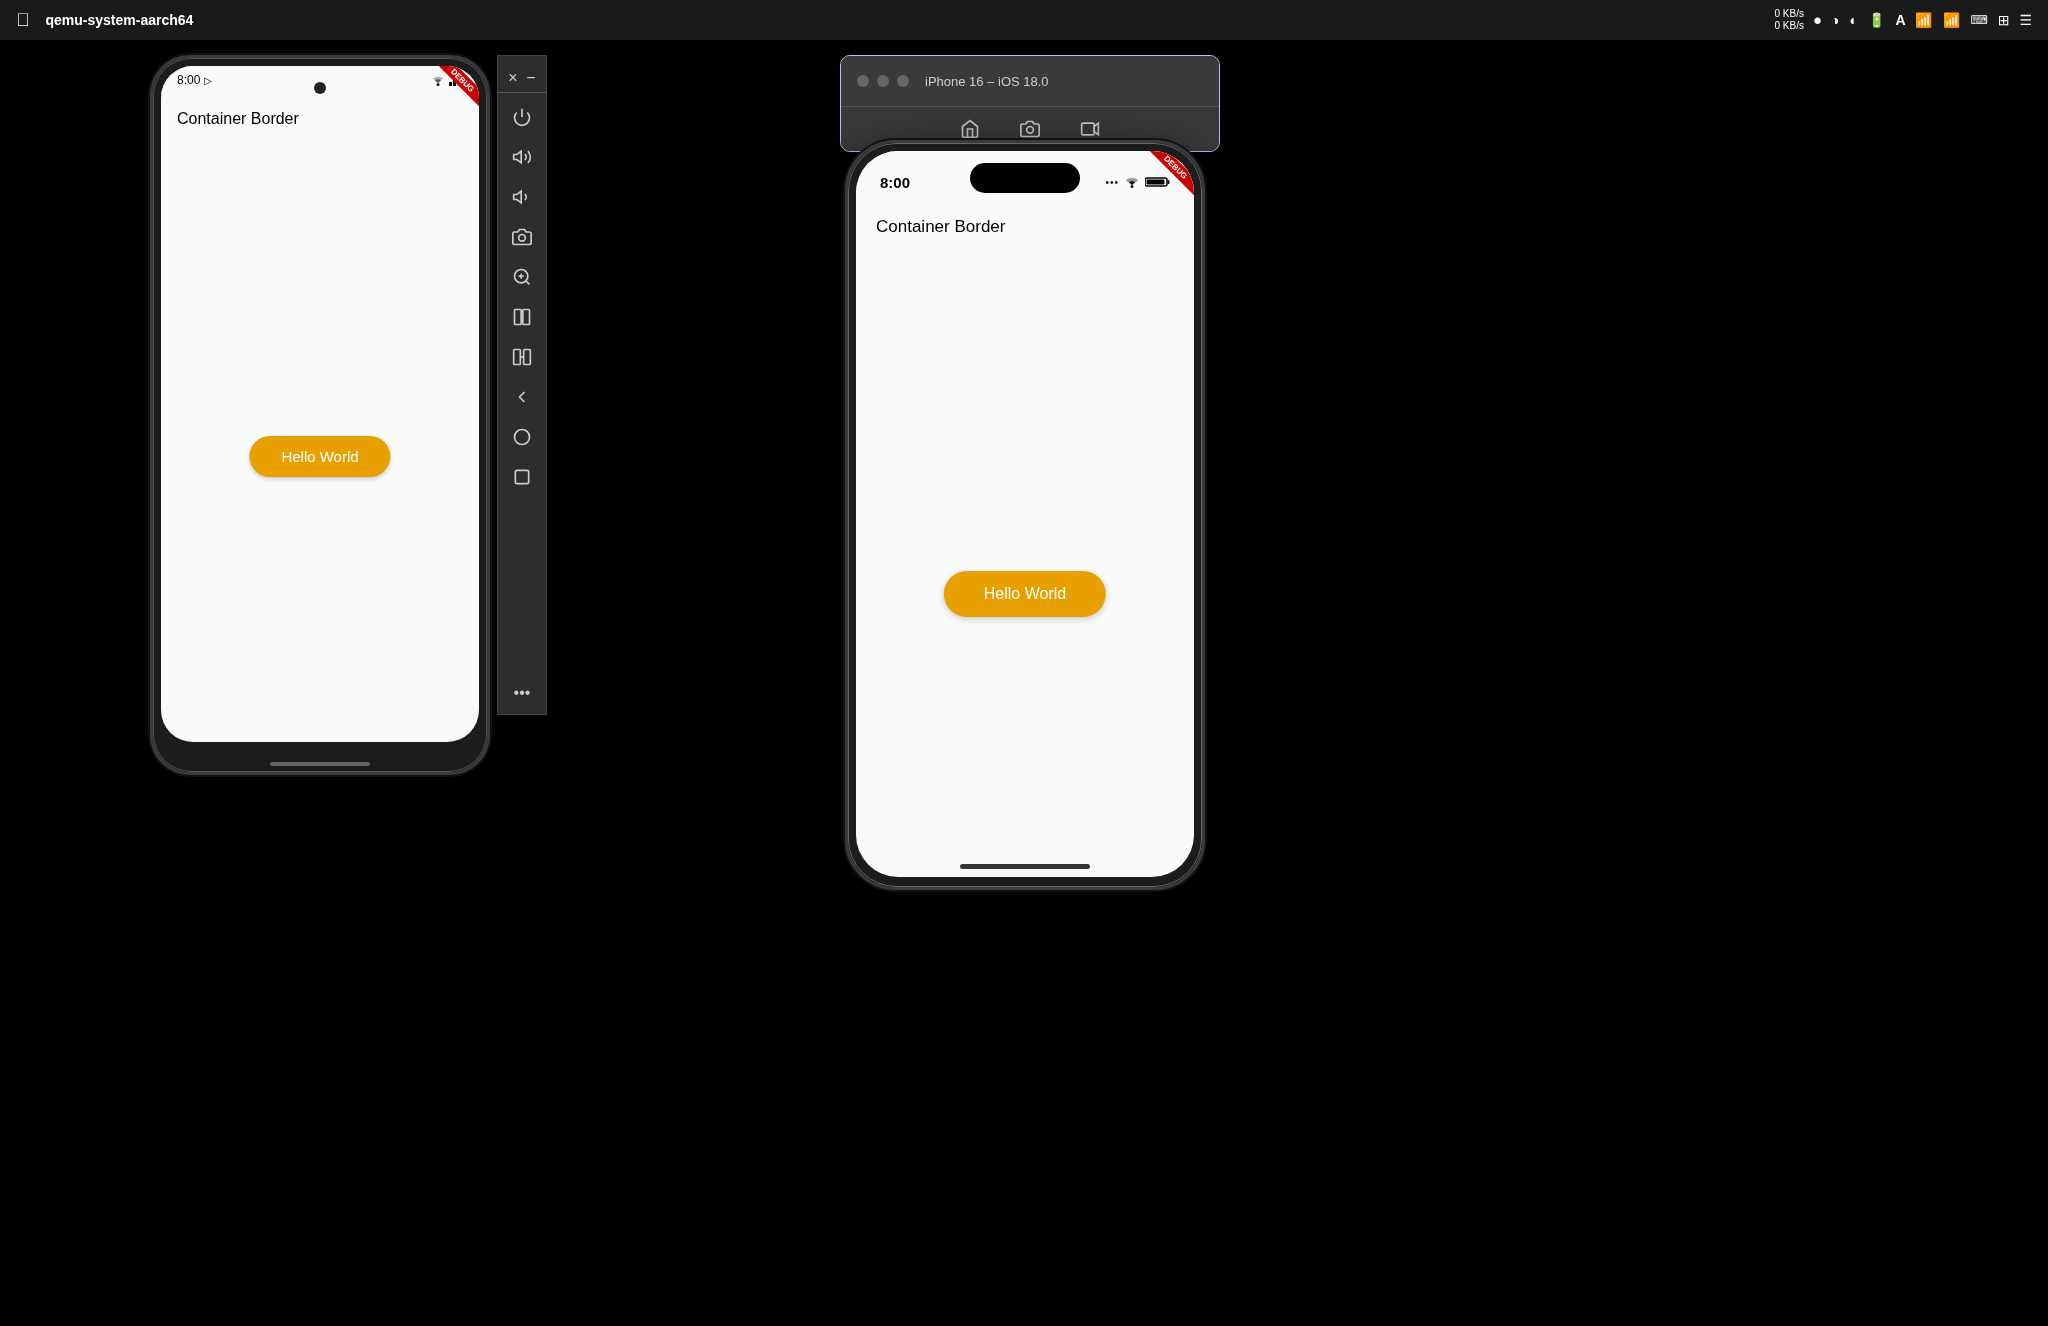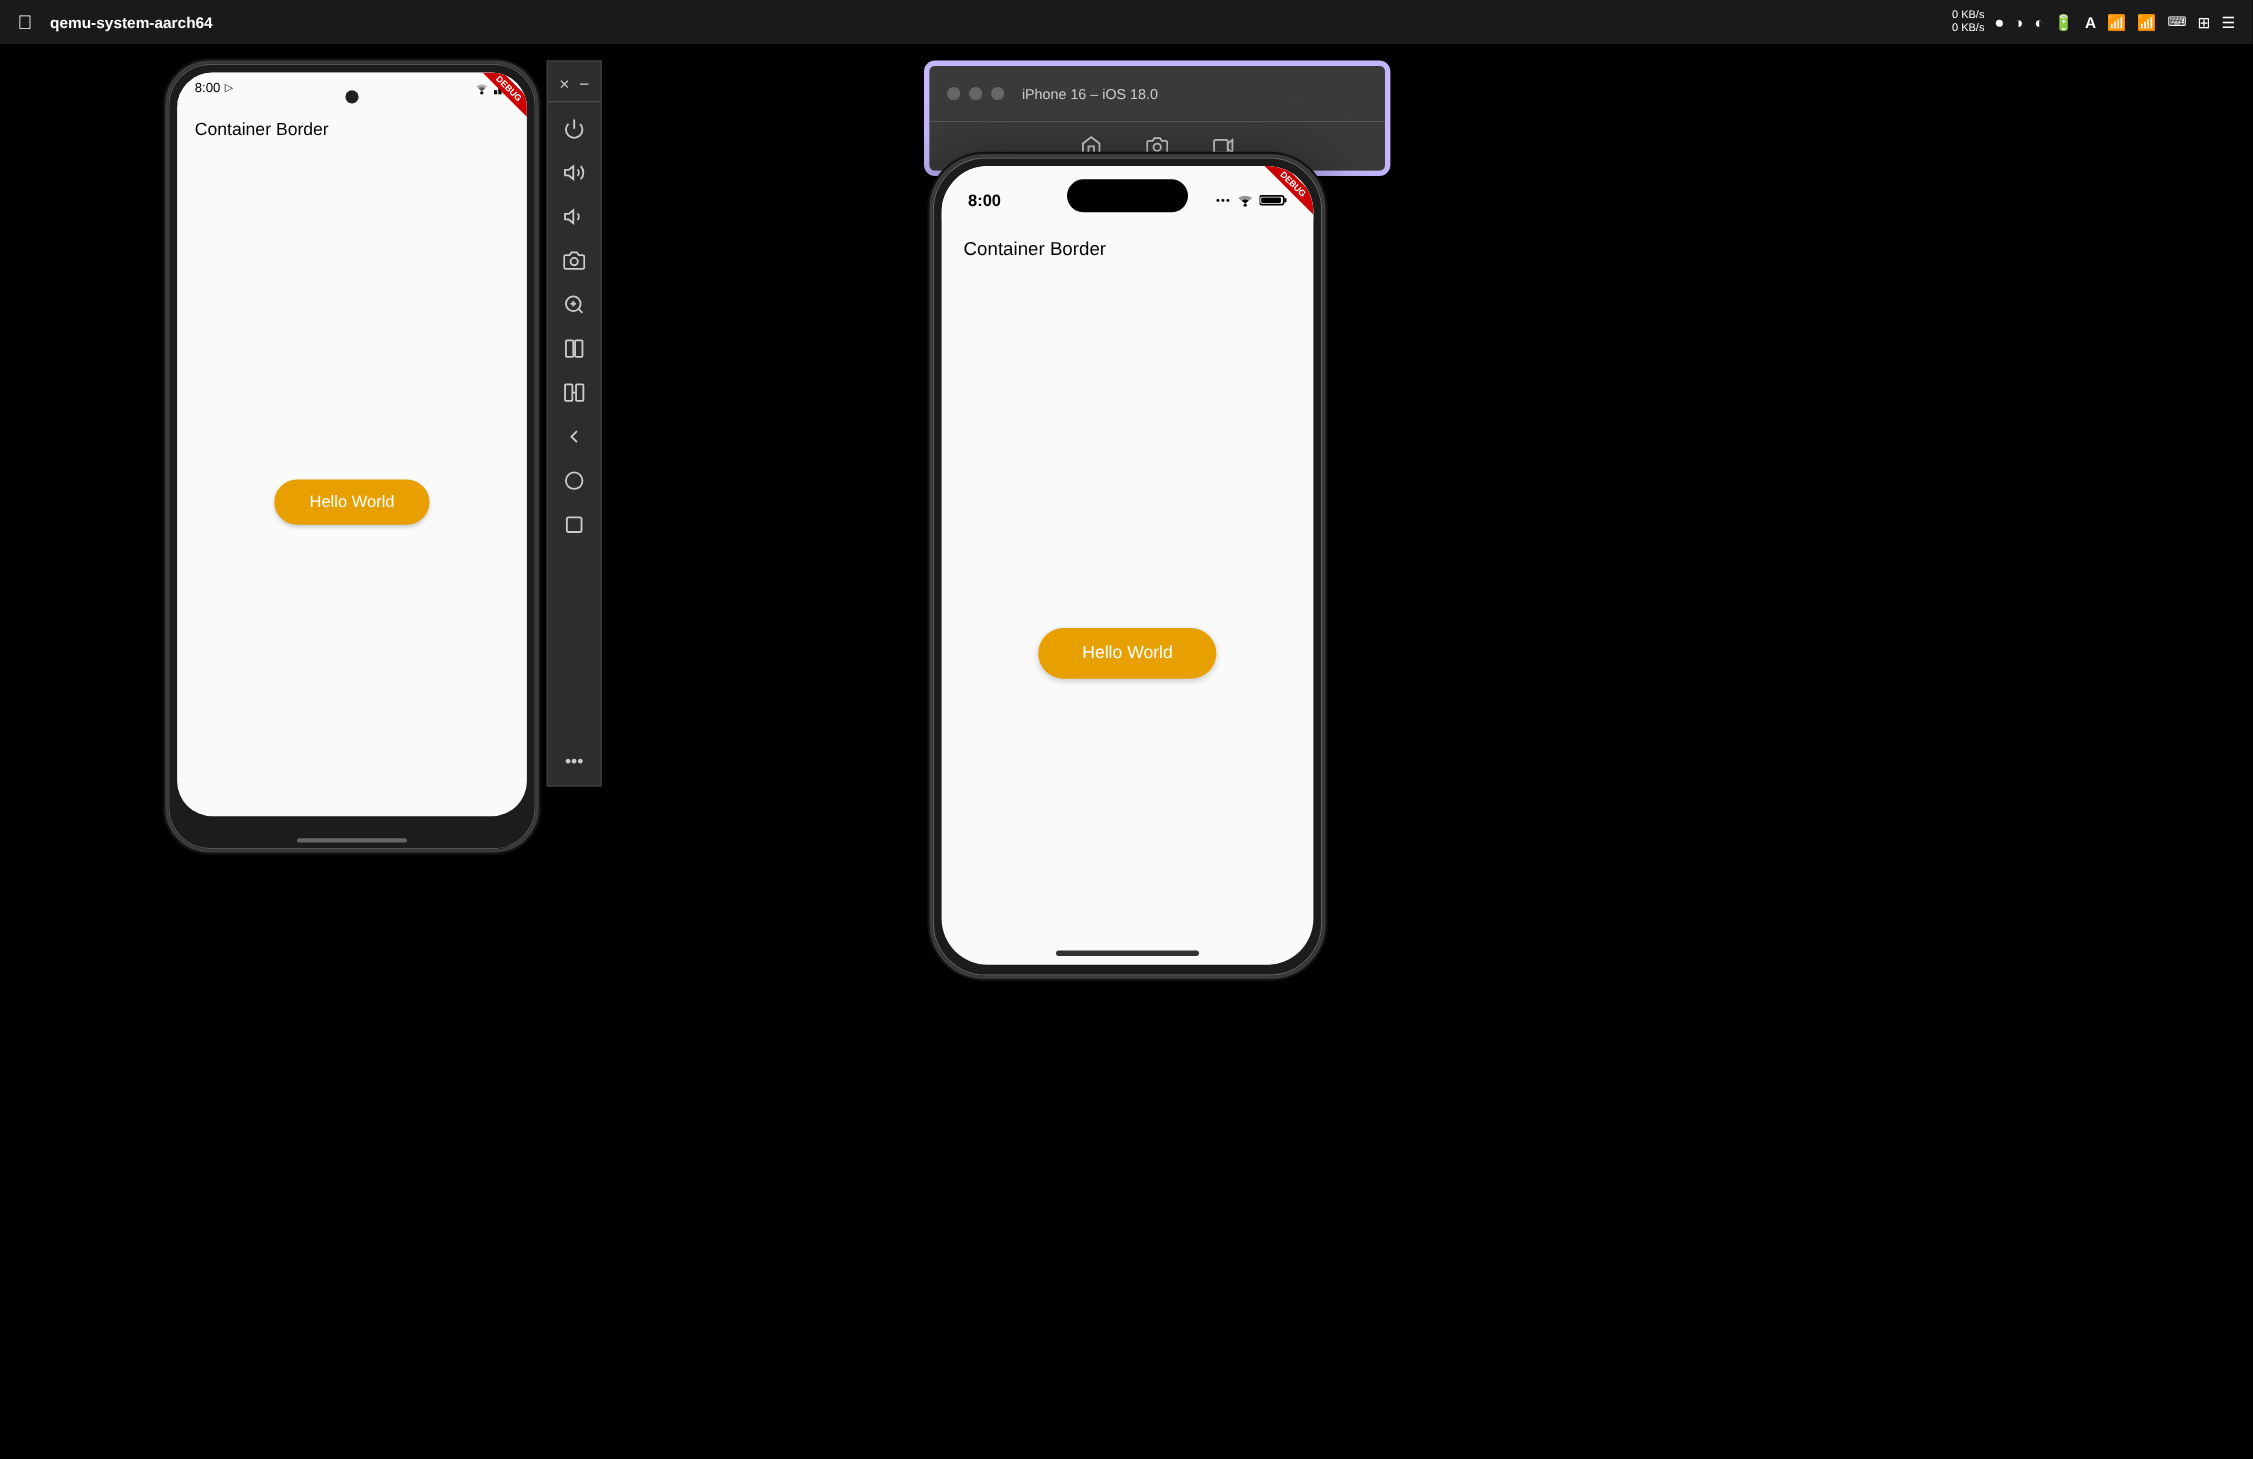--- a/index.html
+++ b/index.html
@@ -215,24 +215,24 @@
       font-size: 16px;
       margin-top: auto;
       cursor: pointer;
     }
 
     
     .ios-simulator-window {
       position: absolute;
       top: 55px;
       left: 840px;
-      width: 424px;
+      width: 380px;
       background: #404040;
       border-radius: 10px;
-      border: 5px solid #c4b5fd;
+      border: 1px solid #c4b5fd;
       overflow: hidden;
     }
 
     .ios-window-titlebar {
       height: 50px;
       background: #3a3a3a;
       display: flex;
       align-items: center;
       padding: 0 16px;
       gap: 8px;

